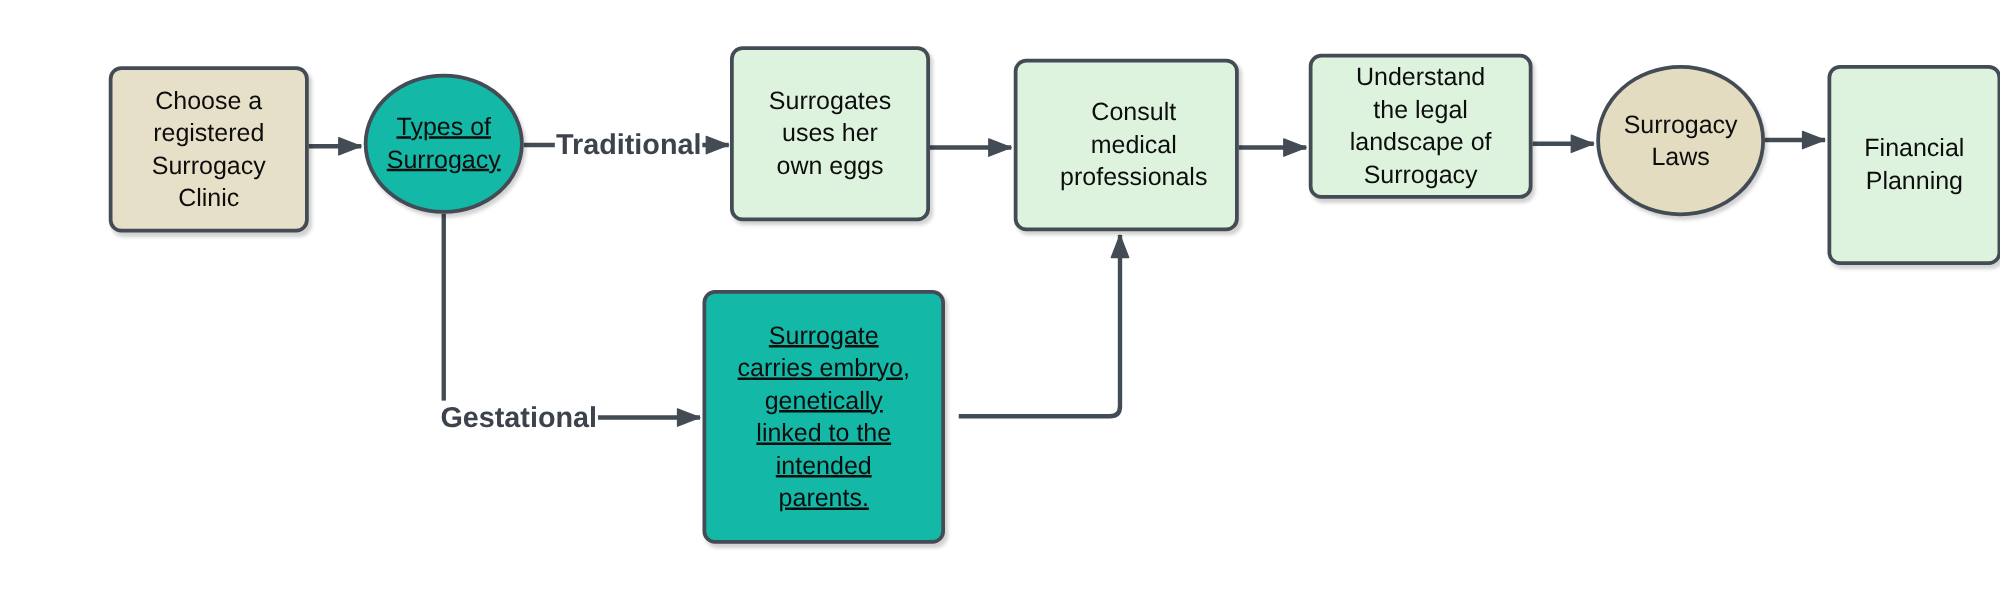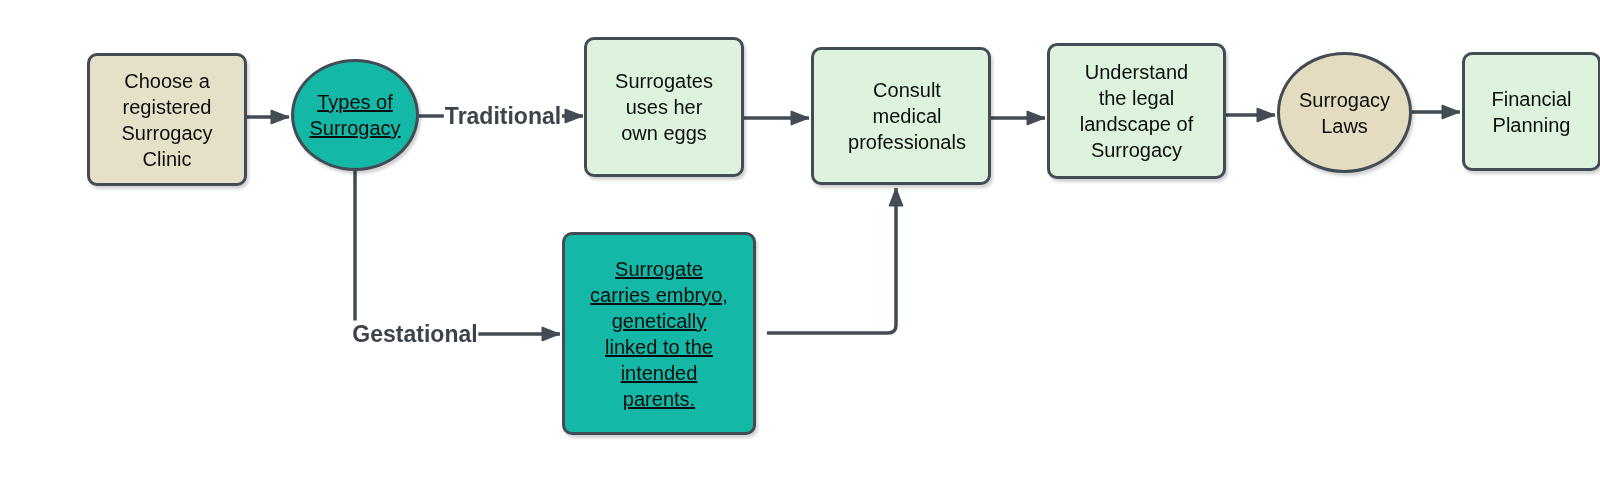--- a/index.html
+++ b/index.html
@@ -59,29 +59,29 @@
 Surrogacy</div>
 
   <div class="node rect fill-green" style="left:540px;top:37px;width:160px;height:140px;">Surrogates
 uses her
 own eggs</div>
 
   <div class="node rect fill-green" style="left:767px;top:47px;width:180px;height:138px;padding-left:12px;">Consult
 medical
 professionals</div>
 
-  <div class="node rect fill-green" style="left:1003px;top:43px;width:179px;height:136px;">Understand
+  <div class="node rect fill-green" style="left:1003px;top:43px;width:179px;height:116px;">Understand
 the legal
 landscape of
 Surrogacy</div>
 
   <div class="node circle fill-tan-dark" style="left:1233px;top:52px;width:135px;height:121px;">Surrogacy
 Laws</div>
 
-  <div class="node rect fill-green" style="left:1418px;top:52px;width:139px;height:119px;">Financial
+  <div class="node rect fill-green" style="left:1418px;top:52px;width:139px;height:160px;">Financial
 Planning</div>
 
   <div class="node rect fill-cream" style="left:518px;top:232px;width:194px;height:203px;">Surrogate
 carries embryo,
 genetically
 linked to the
 intended
 parents.</div>
 
   <div class="edge-label" style="left:459px;top:116px;">Traditional</div>

